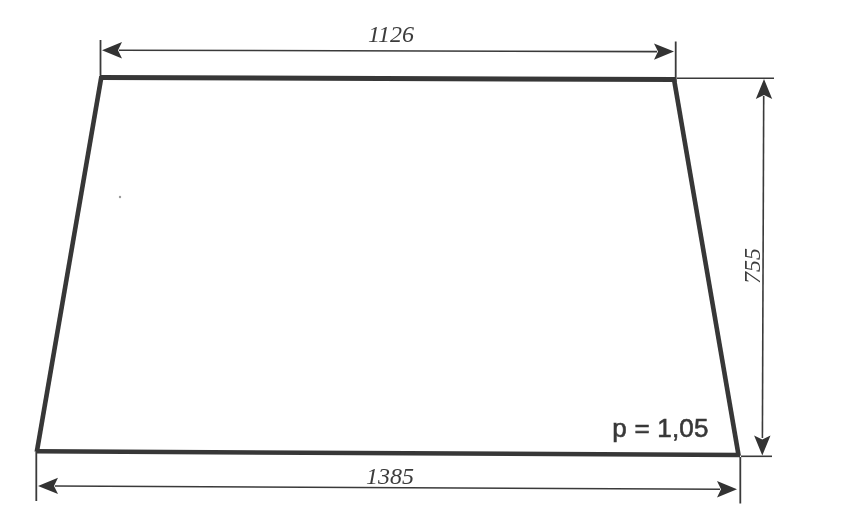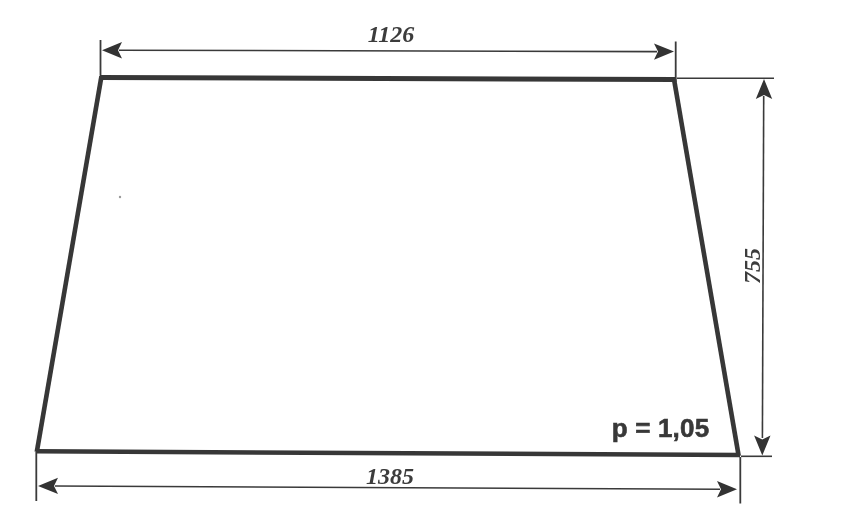--- a/index.html
+++ b/index.html
@@ -1,16 +1,16 @@
 <!DOCTYPE html>
 <html><head>
 <meta charset="utf-8">
 <style>
   html,body{margin:0;padding:0;background:#ffffff;}
-  .page{width:849px;height:511px;position:relative;background:#ffffff;overflow:hidden;font-weight:bold;}
+  .page{width:849px;height:511px;position:relative;background:#ffffff;overflow:hidden;}
   svg{display:block;}
   text{font-family:"Liberation Serif", serif;}
 </style>
 </head>
 <body>
 <div class="page">
 <svg width="849" height="511" viewBox="0 0 849 511">
 
   <line x1="100" y1="77.5" x2="675" y2="79.5" stroke="#373737" stroke-width="5"></line>
 

